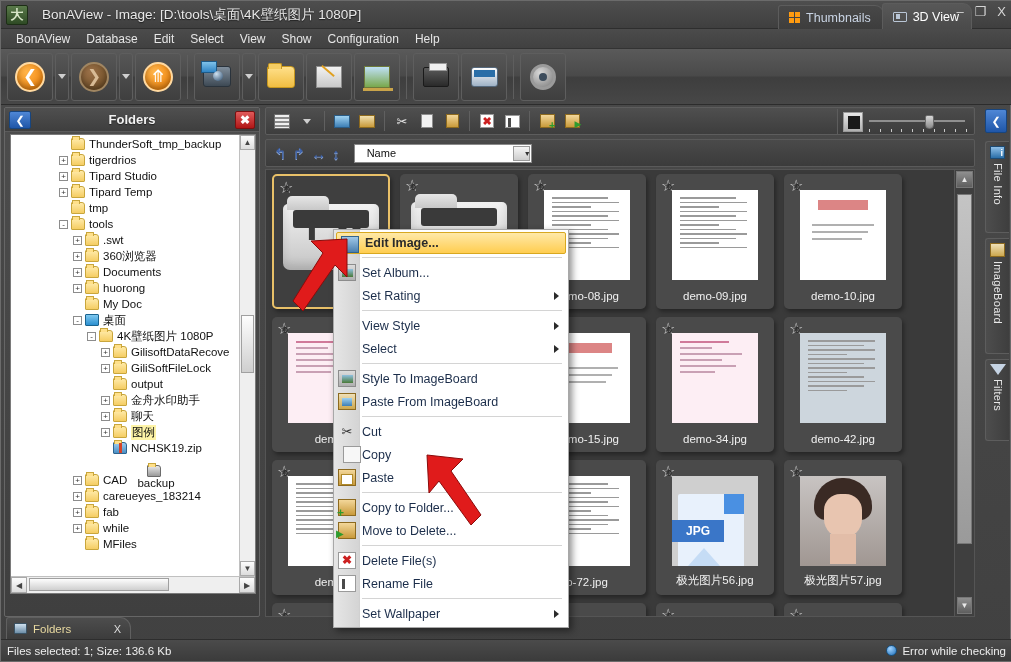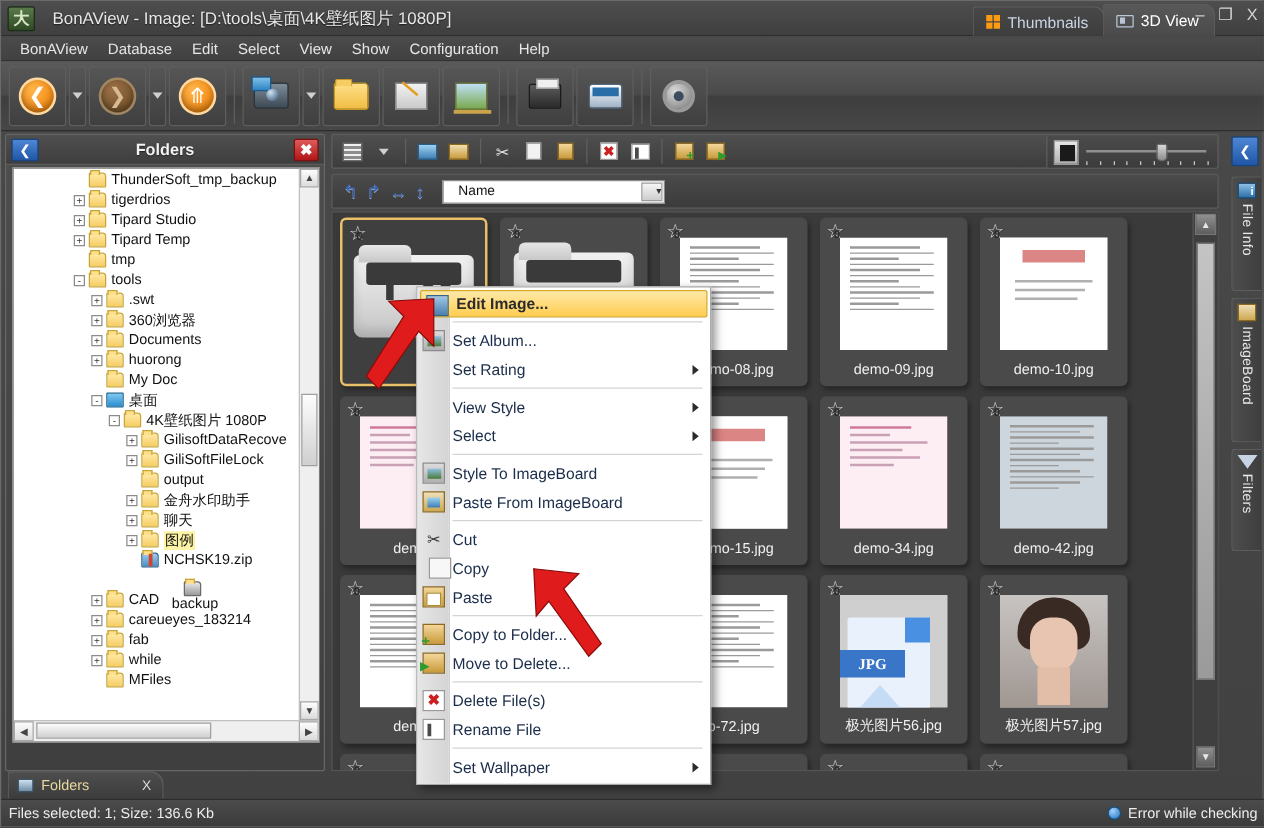--- a/index.html
+++ b/index.html
@@ -219,21 +219,21 @@
   .gridinner{position:absolute;left:0;top:0;right:20px;bottom:0;padding:4px 0 0 6px;
     display:flex;flex-wrap:wrap;gap:8px 10px;align-content:flex-start;}
   .cell{
     width:118px;height:135px;background:#4a4a4a;border-radius:5px;
     box-shadow:2px 3px 4px rgba(0,0,0,.35);position:relative;
     display:flex;flex-direction:column;align-items:center;
   }
   .cell.sel{ background:#3f3f3f; border:2px solid #e8c068; }
   .star{position:absolute;left:5px;top:4px;width:17px;height:17px;color:#cfcfcf;font-size:16px;line-height:16px;}
   .star b{position:absolute;left:0;top:1px;width:17px;text-align:center;font-size:9px;color:#2a2a2a;}
-  .thumbimg{margin-top:16px;width:86px;height:90px;background:#cfcfcf;overflow:hidden;position:relative;font-family:Liberation Serif, serif;}
+  .thumbimg{margin-top:16px;width:86px;height:90px;background:#cfcfcf;overflow:hidden;position:relative;}
   .cap{position:absolute;bottom:7px;left:0;right:0;text-align:center;color:#f0f0f0;font-size:11.5px;white-space:nowrap;overflow:hidden;}
   .gsb{position:absolute;right:0;top:0;width:20px;bottom:0;background:#3f3f3f;border-left:1px solid #555;}
   .gsb .arw{height:17px;margin:1px;background:linear-gradient(#8f8f8f,#5e5e5e);border:1px solid #777;
      display:flex;align-items:center;justify-content:center;font-size:8px;color:#e8e8e8;}
   .gsb .thumb{position:absolute;left:2px;width:15px;top:24px;height:350px;background:linear-gradient(#c4c4c4,#9a9a9a);border:1px solid #777;}
 
   
   .doc{background:#fff;width:100%;height:100%;padding:7px 8px;}
   .doc i{display:block;height:1.5px;background:#9a9a9a;margin-bottom:3px;}
   .doc i.s{width:55%;} .doc i.m{width:80%;} .doc i.l{width:96%;}

